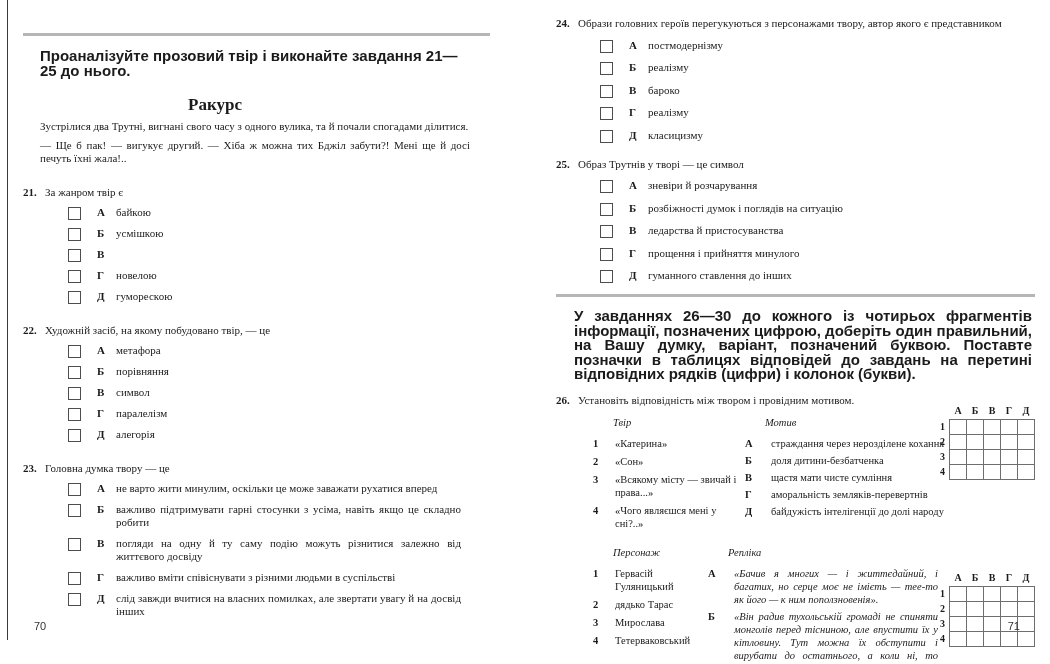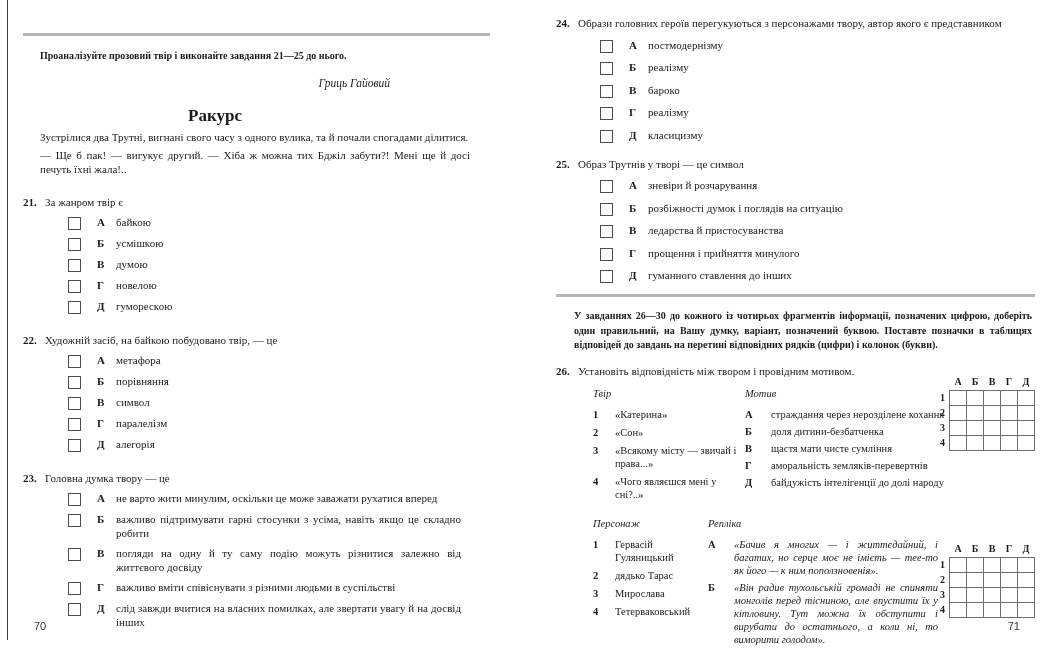--- a/index.html
+++ b/index.html
@@ -12,22 +12,22 @@
   .scan-edge{position:absolute;left:7px;top:0;width:1px;height:640px;background:#3a3a3a;}
 
   .page{position:absolute;top:0;}
   .page-left{left:23px;width:467px;height:664px;}
   .page-right{left:556px;width:479px;height:664px;}
 
   .rule{height:3px;background:#b6b6b6;}
   .page-left .rule{margin-top:33px;}
 
   .intro,.instr{
-    font-family:Liberation Serif, serif;
-    font-weight:bold;font-size:10px;line-height:14.5px;
+    font-family:Liberation Sans, sans-serif;
+    font-weight:bold;font-size:15px;line-height:14.5px;
   }
   .intro{margin:13px 0 0 17px;width:432px;}
   .instr{margin:12px 0 0 18px;width:458px;text-align:justify;}
 
   .author{font-style:italic;font-size:11.5px;text-align:right;margin-top:13px;margin-right:100px;}
   .work-title{font-weight:bold;font-size:17px;text-align:center;margin-top:17px;margin-right:83px;}
 
   .para{font-size:11px;line-height:13.5px;margin:5px 0 0 17px;width:430px;text-align:justify;}
   .para:first-of-type{margin-top:9px;}
 
@@ -44,21 +44,21 @@
   .opt-text{flex:1;max-width:345px;text-align:justify;margin-left:4px;}
 
   .page-right .q{margin-top:14px;}
   .page-right{padding-top:0;}
   .q-first{margin-top:16px !important;}
 
   .instr-rule{margin-top:11px;}
 
   .match{position:relative;margin-top:11px;font-size:11px;}
   .match-cols{display:flex;margin-left:37px;margin-top:9px;line-height:13px;font-size:10.5px;}
-  .mh{font-style:italic;margin-bottom:8px;}
+  .mh{font-style:italic;margin-bottom:8px;margin-left:20px;}
   .mi{display:flex;margin-bottom:5px;}
   .mi .n{font-weight:bold;flex:none;width:22px;}
   .mi .t{flex:1;}
   .mo{display:flex;margin-bottom:4px;}
   .mo .l{font-weight:bold;flex:none;width:26px;}
   .mo .t{flex:1;text-align:justify;}
   .m26 .mcol-l{width:152px;flex:none;}
   .m26 .mcol-r{width:200px;flex:none;}
   .m27 .mcol-l{width:115px;flex:none;}
   .m27 .mcol-r{width:230px;flex:none;}
@@ -84,21 +84,20 @@
 </head>
 <body>
 
 <div class="spread">
   <div class="scan-edge"></div>
 
   <div class="page page-left">
     <div class="rule"></div>
 
     <div class="intro">Проаналізуйте прозовий твір і виконайте завдання 21—25 до нього.</div>
-    <div class="author">Гриць Гайовий</div>
     <div class="work-title">Ракурс</div>
 
     <div class="para">Зустрілися два Трутні, вигнані свого часу з одного вулика, та й почали спогадами ділитися.</div>
     <div class="para">— Ще б пак! — вигукує другий. — Хіба ж можна тих Бджіл забути?! Мені ще й досі печуть їхні жала!..</div>
 
     <div class="q">
       <div class="q-head">
         <span class="q-num">21.</span>
         <span class="q-text">За жанром твір є</span>
       </div>
@@ -108,38 +107,37 @@
         <span class="opt-text">байкою</span>
       </div>
       <div class="opt">
         <span class="box"></span>
         <span class="opt-letter">Б</span>
         <span class="opt-text">усмішкою</span>
       </div>
       <div class="opt">
         <span class="box"></span>
         <span class="opt-letter">В</span>
-        <span class="opt-text">думою</span>
       </div>
       <div class="opt">
         <span class="box"></span>
         <span class="opt-letter">Г</span>
         <span class="opt-text">новелою</span>
       </div>
       <div class="opt">
         <span class="box"></span>
         <span class="opt-letter">Д</span>
         <span class="opt-text">гуморескою</span>
       </div>
     </div>
 
     <div class="q">
       <div class="q-head">
         <span class="q-num">22.</span>
-        <span class="q-text">Художній засіб, на байкою побудовано твір, — це</span>
+        <span class="q-text">Художній засіб, на якому побудовано твір, — це</span>
       </div>
       <div class="opt">
         <span class="box"></span>
         <span class="opt-letter">А</span>
         <span class="opt-text">метафора</span>
       </div>
       <div class="opt">
         <span class="box"></span>
         <span class="opt-letter">Б</span>
         <span class="opt-text">порівняння</span>

